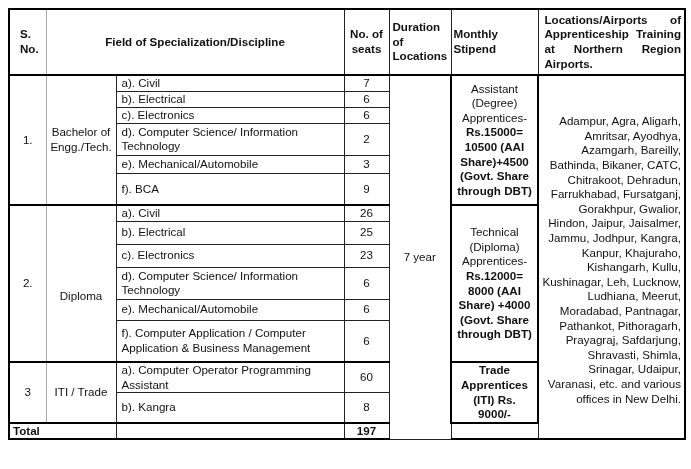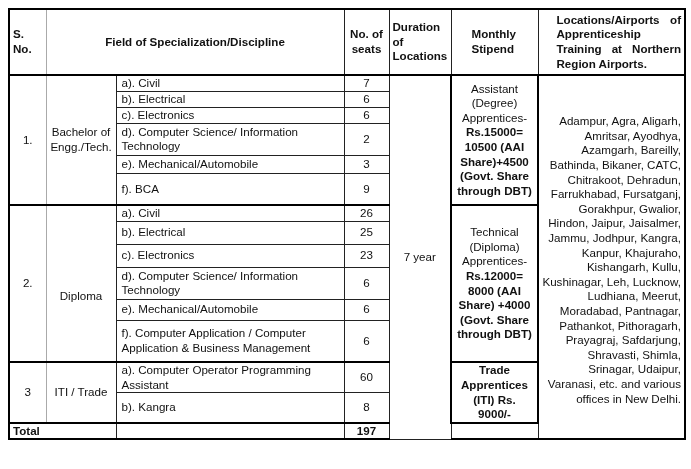--- a/index.html
+++ b/index.html
@@ -31,26 +31,26 @@
     <col style="width:70px">
     <col style="width:228px">
     <col style="width:45px">
     <col style="width:62px">
     <col style="width:87px">
     <col style="width:147px">
   </colgroup>
   <tbody>
 
     <tr class="hdr" style="height:66px">
-      <td class="l1 grey-r" style="padding-left:3px;">S. No.</td>
+      <td class="l1 grey-r" style="padding-left:10px;">S. No.</td>
       <td class="c grey-l" colspan="2">Field of Specialization/Discipline</td>
       <td class="c">No. of seats</td>
       <td>Duration of Locations</td>
-      <td style="padding-left:20px;margin-top:8px;">Monthly Stipend</td>
-      <td class="rr" style="padding-left:18px; text-align:justify;">Locations/Airports of Apprenticeship Training at Northern Region Airports.</td>
+      <td style="padding-left:2px;margin-top:8px;">Monthly Stipend</td>
+      <td class="rr" style="padding-left:6px; text-align:justify;">Locations/Airports of Apprenticeship Training at Northern Region Airports.</td>
     </tr>
 
     <tr style="height:16px">
       <td class="c l1 grey-r thickb" rowspan="6">1.</td>
       <td class="c grey-l thickb" rowspan="6">Bachelor of Engg./Tech.</td>
       <td class="disc">a). Civil</td>
       <td class="c">7</td>
       <td class="c thickb" rowspan="17" style="border-bottom:1px solid #222 !important;">7 year</td>
       <td class="c stip thickl thickr thickb" rowspan="6">
         <span>Assistant (Degree) Apprentices-</span>

